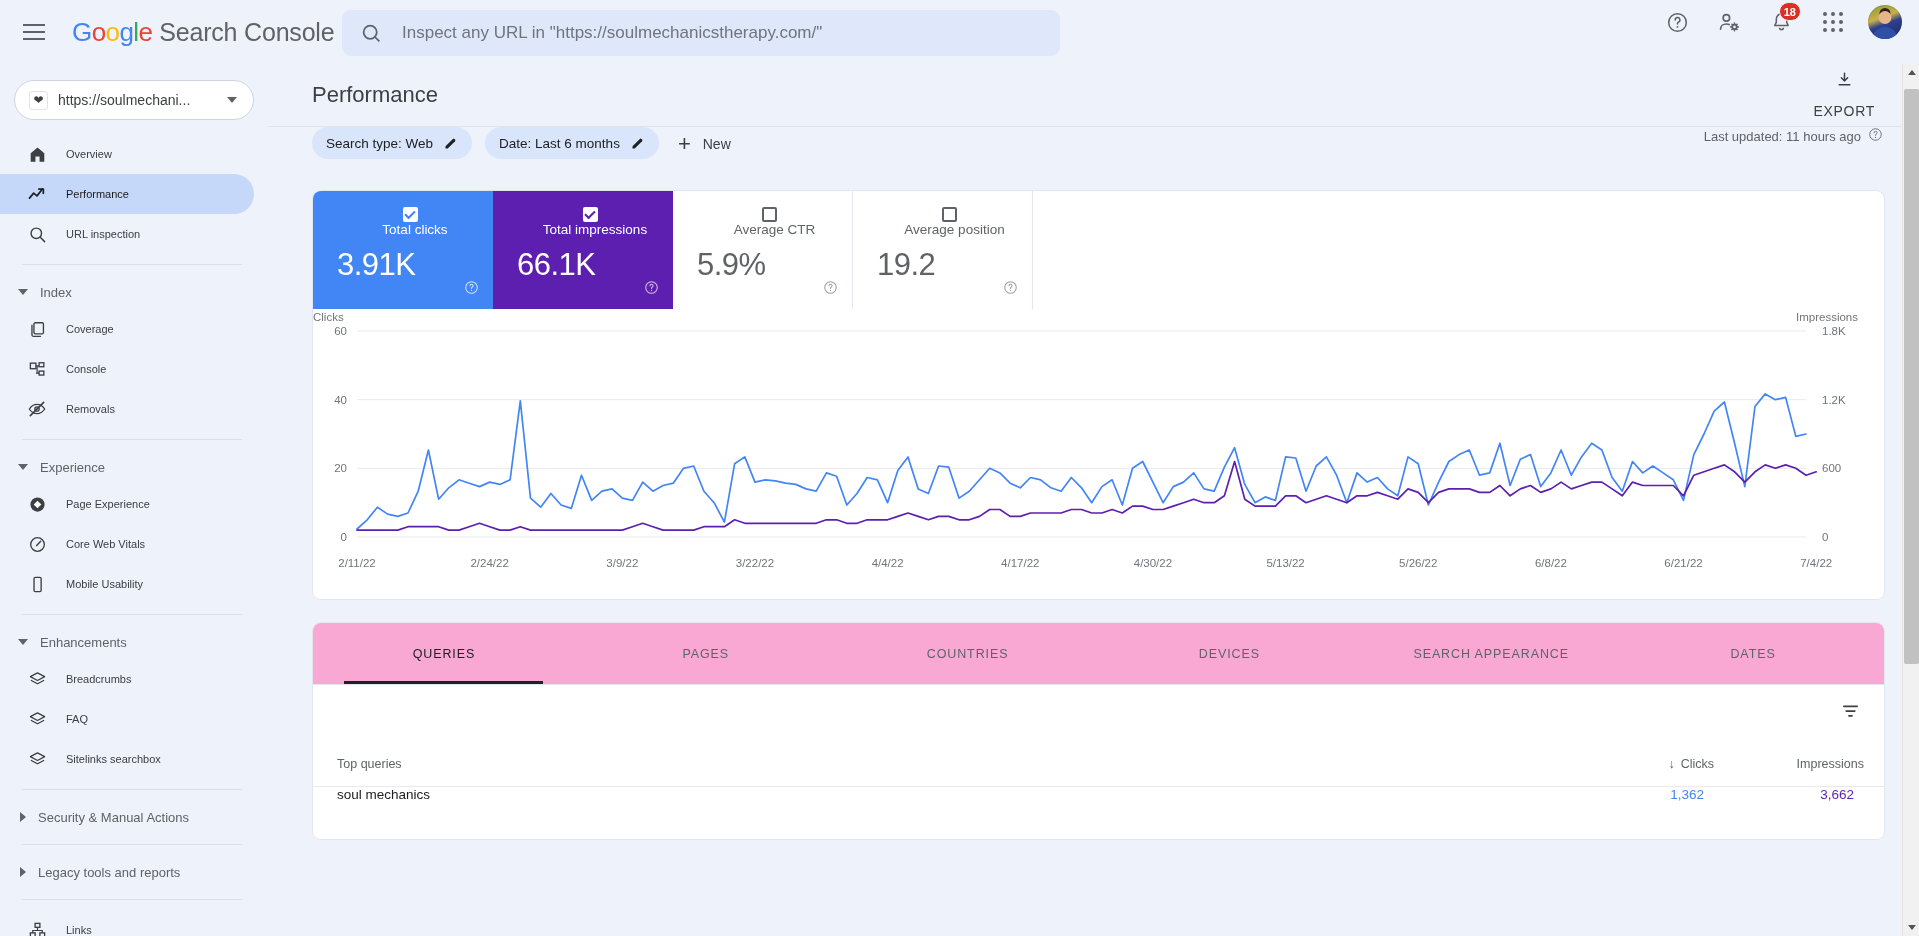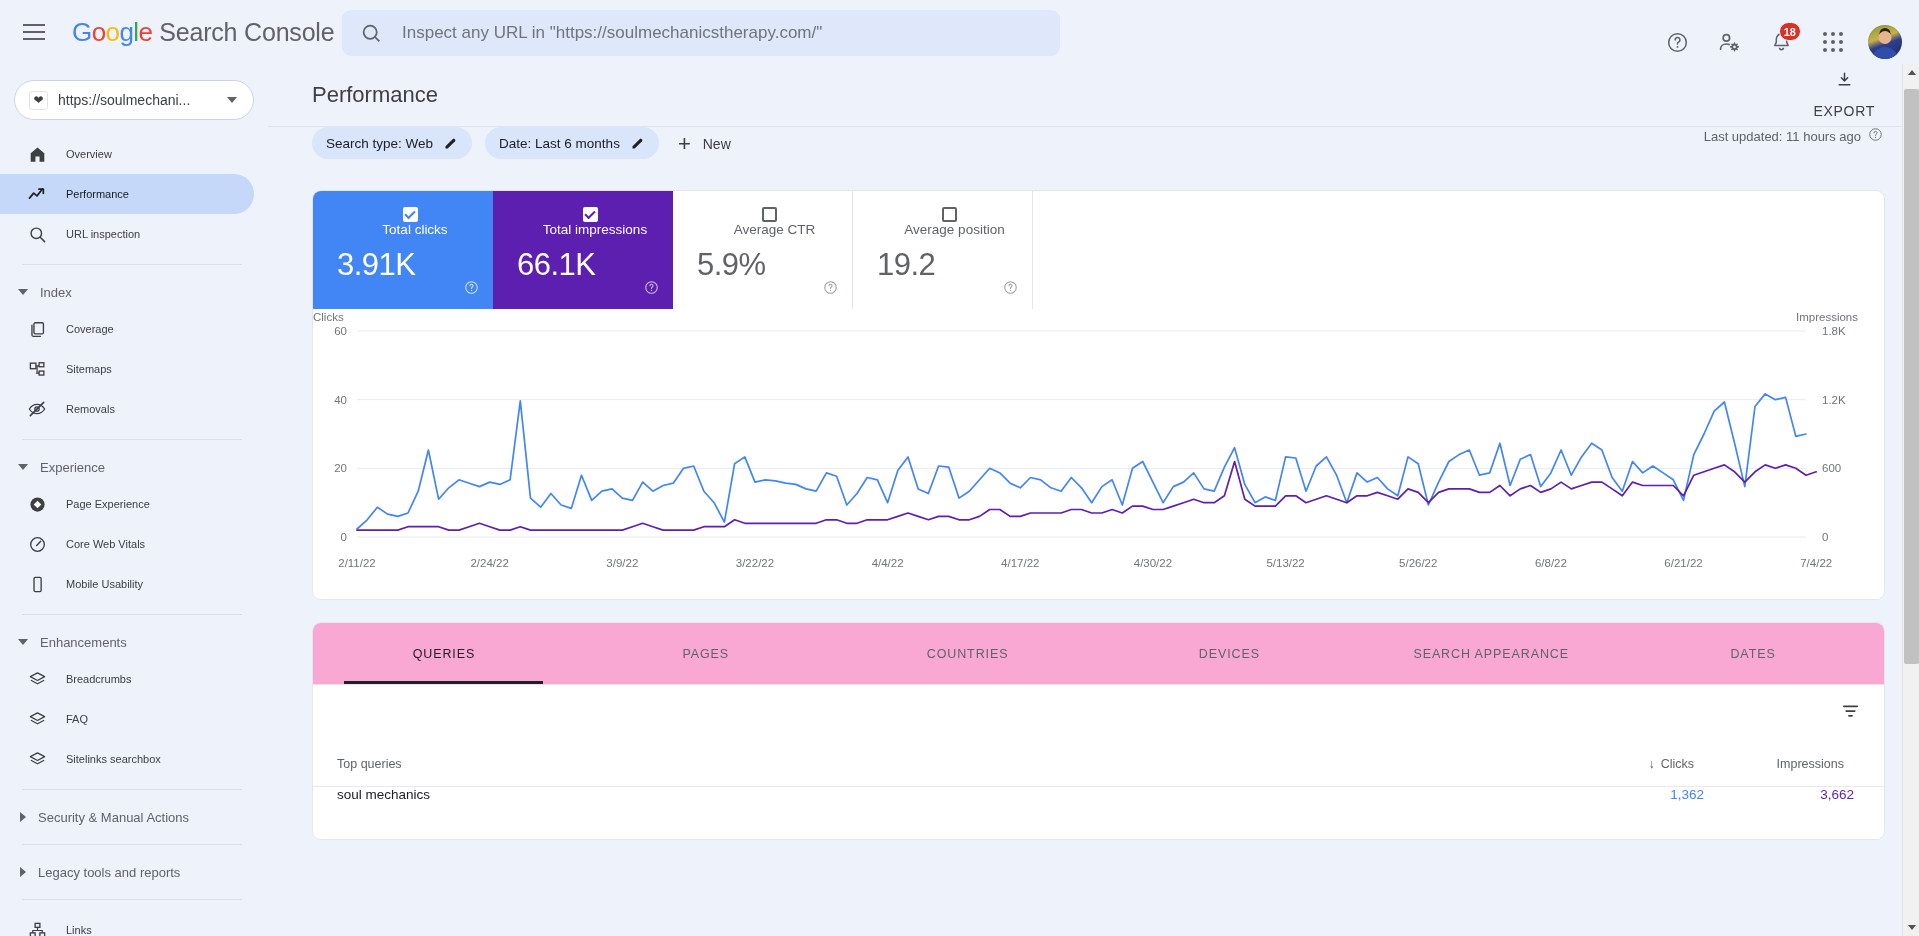--- a/index.html
+++ b/index.html
@@ -43,21 +43,21 @@
   .searchwrap .sicon { margin-left: 19px; margin-right: 18px; display:flex; }
   .searchwrap input {
     border: none; background: transparent; outline: none;
     font-family: "Liberation Sans", sans-serif;
     font-size: 17px; color: #3c4043; width: 640px;
   }
   .searchwrap input::placeholder { color: #70757a; }
 
   .top-actions {
     position: absolute; right: 12px; top: 0; height: 64px;
-    display: flex; align-items: flex-end; gap: 8px;
+    display: flex; align-items: flex-start; gap: 8px;
   }
   .iconbtn {
     width: 44px; height: 44px; border-radius: 50%;
     display:flex; align-items:center; justify-content:center;
     cursor: pointer; position: relative;
   }
   .badge {
     position: absolute; top: 2px; right: 2px;
     background: #d93025; color:#fff; font-size: 11px; font-weight: bold;
     min-width: 20px; height: 19px; line-height: 19px; border-radius: 10px;
@@ -218,21 +218,21 @@
   .tab.active { color:#202124; }
   .tab.active::after {
     content:''; position:absolute; bottom:0; left: 12%; right: 12%;
     height: 3px; background:#202124;
   }
   .tablebar { height: 56px; background:#fff; display:flex; align-items:center; }
   .filter-icon { margin-left:auto; margin-right: 24px; cursor:pointer; }
   .thead {
     display:flex; align-items:center; height: 46px; background:#fff;
     border-bottom: 1px solid #e8eaed; font-size: 12.5px; color:#5f6368;
-    padding: 0 40px 0 24px;
+    padding: 0 20px 0 24px;
   }
   .th-query { flex: 1; }
   .th-clicks { width: 150px; text-align: right; display:flex; align-items:center; justify-content:flex-end; gap:6px; }
   .th-impr { width: 150px; text-align: right; }
   .trow {
     display:flex; align-items:flex-start; height: 52px; background:#fff;
     font-size: 13.5px; padding: 0 30px 0 24px; cursor:pointer;
   }
   .td-query { flex:1; color:#202124; }
   .td-clicks { width:150px; text-align:right; color:#4285F4; }
@@ -370,21 +370,21 @@
     </div>
     <div class="nav-item">
       <span class="ic">
         <svg width="19" height="19" viewBox="0 0 24 24">
             <rect x="3" y="4" width="7" height="7" fill="none" stroke="#3c4043" stroke-width="1.7"></rect>
             <rect x="14" y="3.5" width="6" height="5" fill="none" stroke="#3c4043" stroke-width="1.7"></rect>
             <rect x="14" y="14" width="6" height="5" fill="none" stroke="#3c4043" stroke-width="1.7"></rect>
             <path d="M10 7.5h4M10 16.5h4M11.5 7.5v9" fill="none" stroke="#3c4043" stroke-width="1.5"></path>
           </svg>
       </span>
-      <span>Sitemaps</span>
+      <span>Console</span>
     </div>
     <div class="nav-item">
       <span class="ic">
         <svg width="20" height="20" viewBox="0 0 24 24">
             <path d="M2.8 12s3.6-5.6 9.2-5.6S21.2 12 21.2 12s-3.6 5.6-9.2 5.6S2.8 12 2.8 12z" fill="none" stroke="#3c4043" stroke-width="1.6"></path>
             <circle cx="12" cy="12" r="2.6" fill="none" stroke="#3c4043" stroke-width="1.6"></circle>
             <path d="M4 20 20 4" stroke="#3c4043" stroke-width="1.9" stroke-linecap="round"></path>
           </svg>
       </span>
       <span>Removals</span>

